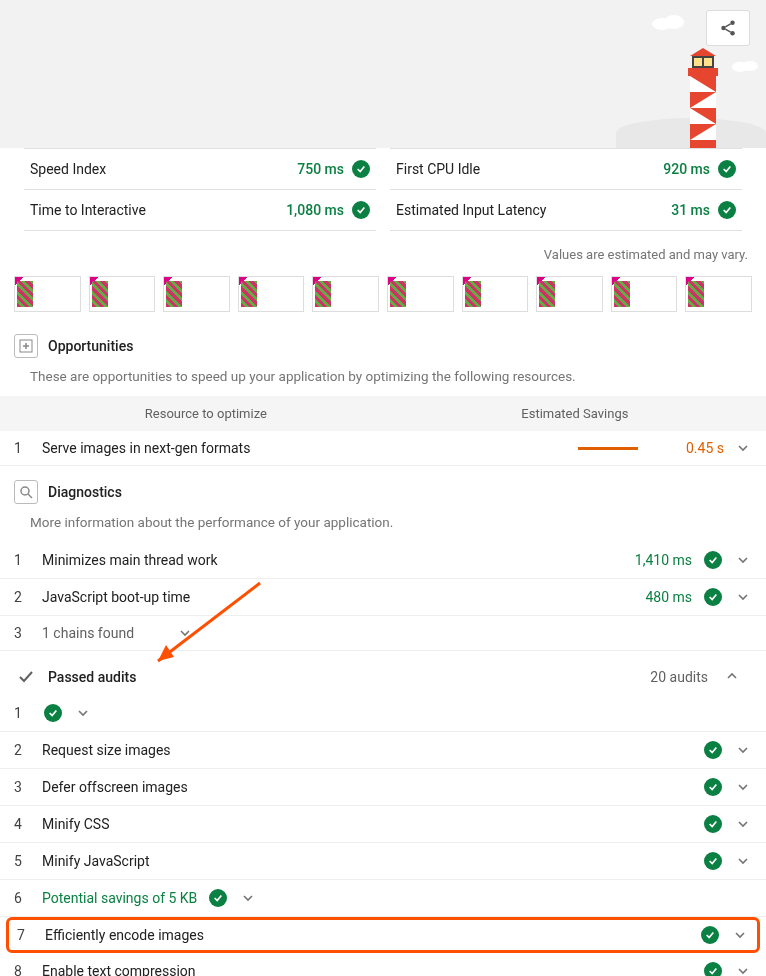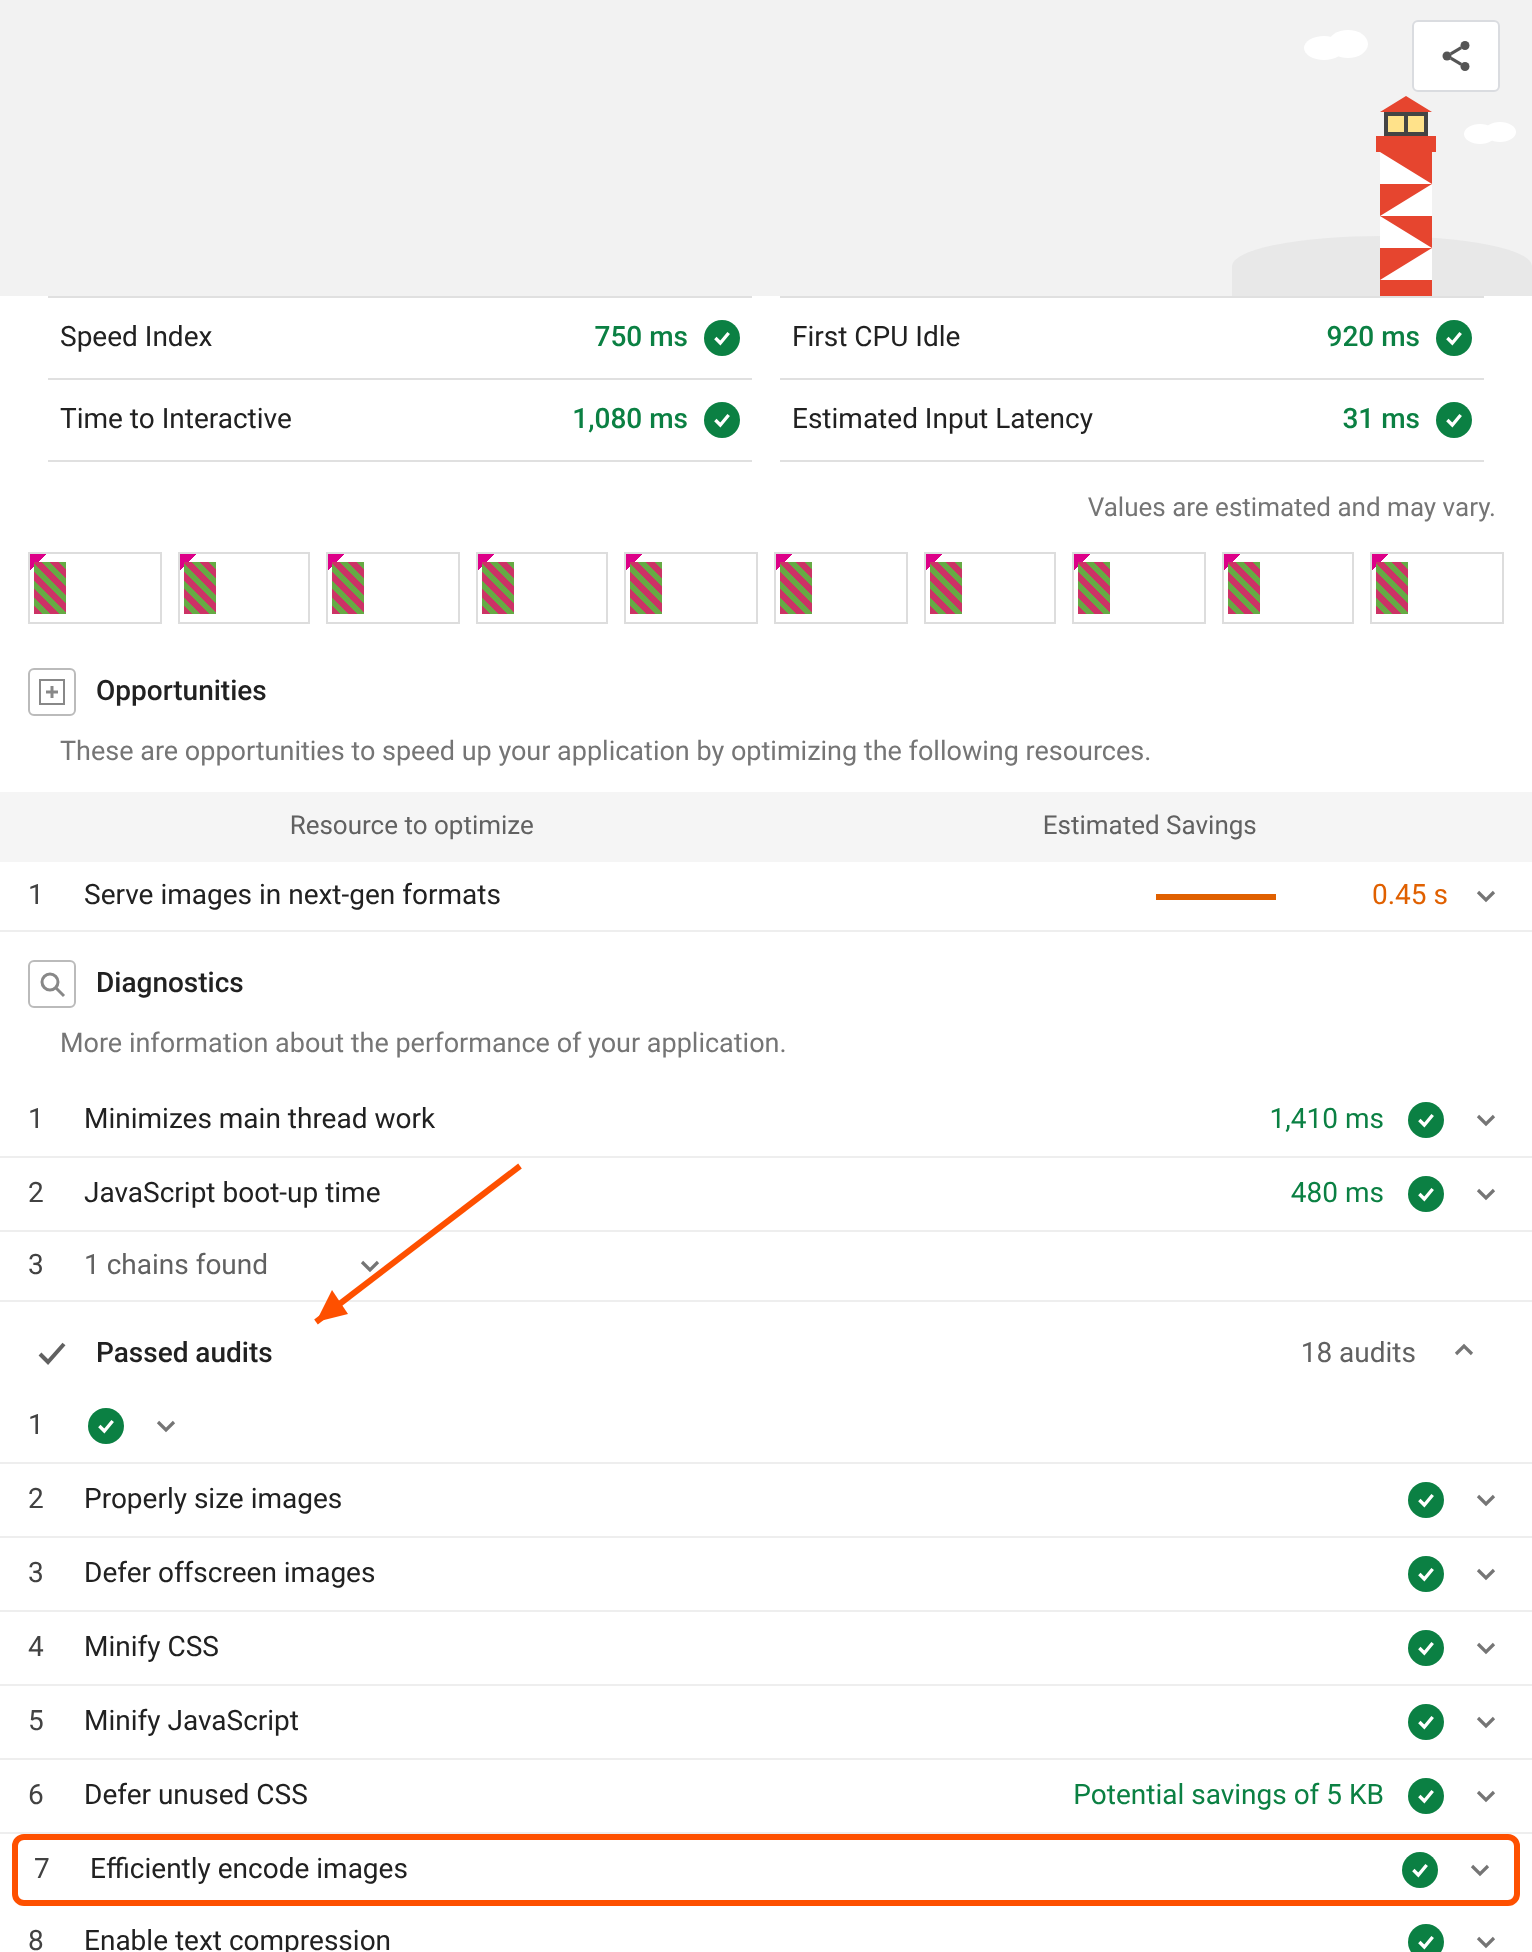--- a/index.html
+++ b/index.html
@@ -295,21 +295,21 @@
   <svg class="arrow-annot" style="left:140px; top:-84px;" width="130" height="100" viewBox="0 0 130 100">
     <line x1="120" y1="6" x2="18" y2="84" stroke="#fe5000" stroke-width="3"></line>
     <polygon points="18,84 34,80 26,68" fill="#fe5000"></polygon>
   </svg>
   <div class="icon-box check-icon" style="border:none">
     <svg width="18" height="18" viewBox="0 0 18 18">
         <polyline points="3,9 7,13 15,4"></polyline>
       </svg>
   </div>
   <span class="title">Passed audits</span>
-  <span class="count">18 audits</span>
+  <span class="count">20 audits</span>
   <span class="chev"><svg width="12" height="12" viewBox="0 0 12 12">
         <polyline points="2,8 6,4 10,8" stroke="#757575" stroke-width="1.6" fill="none"></polyline>
       </svg></span>
 </div>
 
 <div id="passed-list">
     <div class="audit-row">
       <span class="num">1</span>
       <span class="badge-slot">
         <span class="check-pass">
@@ -319,21 +319,21 @@
         </span>
       </span>
       <span class="chev">
         <svg width="12" height="12" viewBox="0 0 12 12">
           <polyline points="2,4 6,8 10,4" stroke="#757575" stroke-width="1.6" fill="none"></polyline>
         </svg>
       </span>
     </div>
     <div class="audit-row">
       <span class="num">2</span>
-      <span class="name">Properly size images</span>
+      <span class="name">Request size images</span>
       <span class="badge-slot">
         <span class="check-pass">
           <svg viewBox="0 0 12 12">
             <polyline points="2,6 5,9 10,3" stroke="#fff" stroke-width="2" fill="none"></polyline>
           </svg>
         </span>
       </span>
       <span class="chev">
         <svg width="12" height="12" viewBox="0 0 12 12">
           <polyline points="2,4 6,8 10,4" stroke="#757575" stroke-width="1.6" fill="none"></polyline>
@@ -383,21 +383,20 @@
         </span>
       </span>
       <span class="chev">
         <svg width="12" height="12" viewBox="0 0 12 12">
           <polyline points="2,4 6,8 10,4" stroke="#757575" stroke-width="1.6" fill="none"></polyline>
         </svg>
       </span>
     </div>
     <div class="audit-row">
       <span class="num">6</span>
-      <span class="name">Defer unused CSS</span>
       <span class="value">Potential savings of 5 KB</span>
       <span class="badge-slot">
         <span class="check-pass">
           <svg viewBox="0 0 12 12">
             <polyline points="2,6 5,9 10,3" stroke="#fff" stroke-width="2" fill="none"></polyline>
           </svg>
         </span>
       </span>
       <span class="chev">
         <svg width="12" height="12" viewBox="0 0 12 12">

